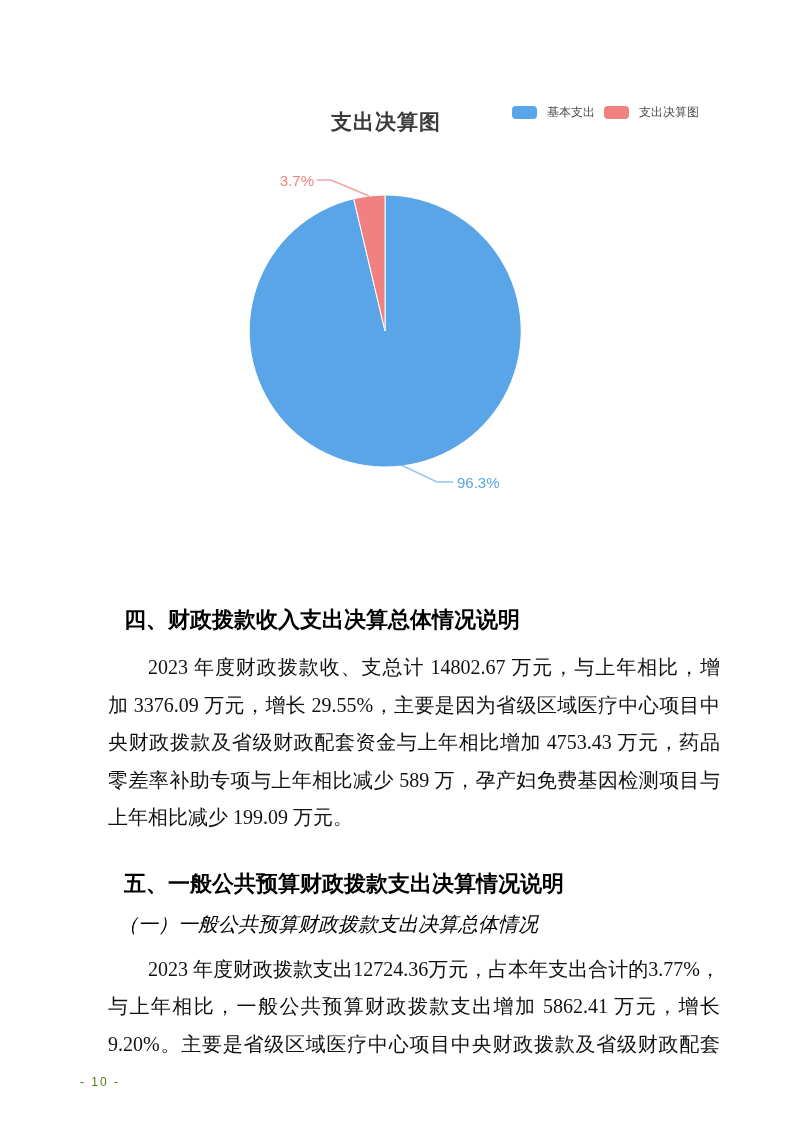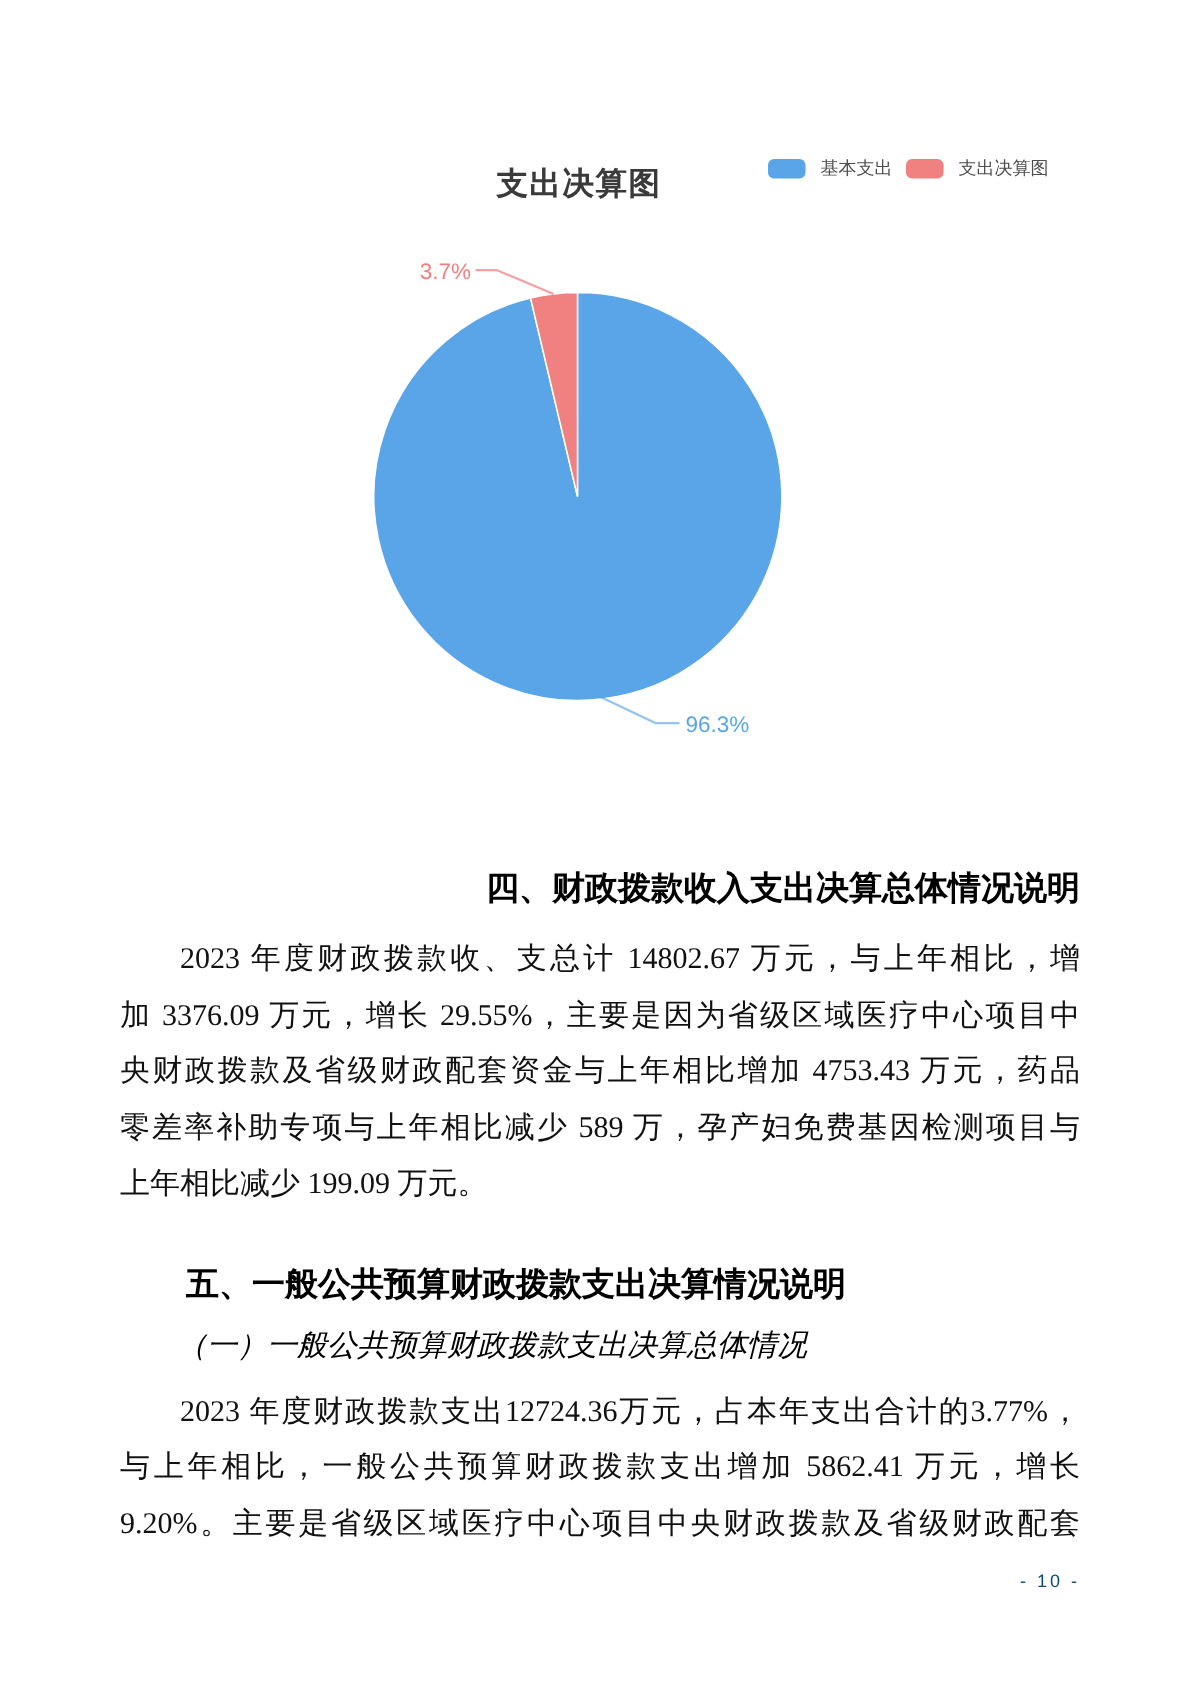--- a/index.html
+++ b/index.html
@@ -31,42 +31,42 @@
   }
   .pie-svg { position: absolute; top: 0; left: 0; }
   .pct-label { font-family: "Liberation Sans", sans-serif; font-size: 15px; }
   
   .text-col { margin: 0 80px; width: 640px; }
   .sec-heading {
     font-family: "Liberation Sans", "DejaVu Sans", sans-serif;
     font-size: 22px; font-weight: bold; color: #000;
     line-height: 30px; text-indent: 2em; white-space: nowrap;
   }
-  .sec-heading.h4 { margin-top: 57px; text-align: right; }
+  .sec-heading.h4 { margin-top: 85px; }
   .sec-heading.h5 { margin-top: 32px; }
   .sub-heading {
     font-family: "DejaVu Serif", "Liberation Serif", serif;
     font-style: italic; font-weight: normal;
     font-size: 20px; color: #000; line-height: 30px;
     margin-top: 10px; text-indent: 1.9em; white-space: nowrap;
   }
-  .para { margin-top: 14px; }
+  .para { margin-top: 14px; margin-left: 28px; }
   .para.p2 { margin-top: 12px; }
   .para-line {
     font-family: "Liberation Serif", serif;
     font-size: 20px; line-height: 37.5px; color: #111;
     text-align: justify; text-align-last: justify;
     overflow: hidden; height: 37.5px;
   }
   .para-line.first { text-indent: 2em; }
   .para-line.last-left { text-align-last: left; }
   .page-footer {
-    margin-top: 12px; text-align: right;
+    margin-top: 12px; text-align: left;
     font-family: "Liberation Sans", sans-serif;
-    font-size: 12px; color: #0c4a6e; letter-spacing: 2px;
+    font-size: 12px; color: #4d7c0f; letter-spacing: 2px;
   }
 </style>
 </head>
 <body>
 
 <div class="chart-section">
   <svg class="pie-svg" width="800" height="520" viewBox="0 0 800 520">
     <g>
         <path d="M385 331 L385.0 195.0 A136 136 0 1 1 353.7 198.7 Z" fill="#5AA5E8" stroke="#ffffff" stroke-width="1"></path>
         <path d="M385 331 L353.7 198.7 A136 136 0 0 1 385.0 195.0 Z" fill="#F18181" stroke="#ffffff" stroke-width="1"></path>

